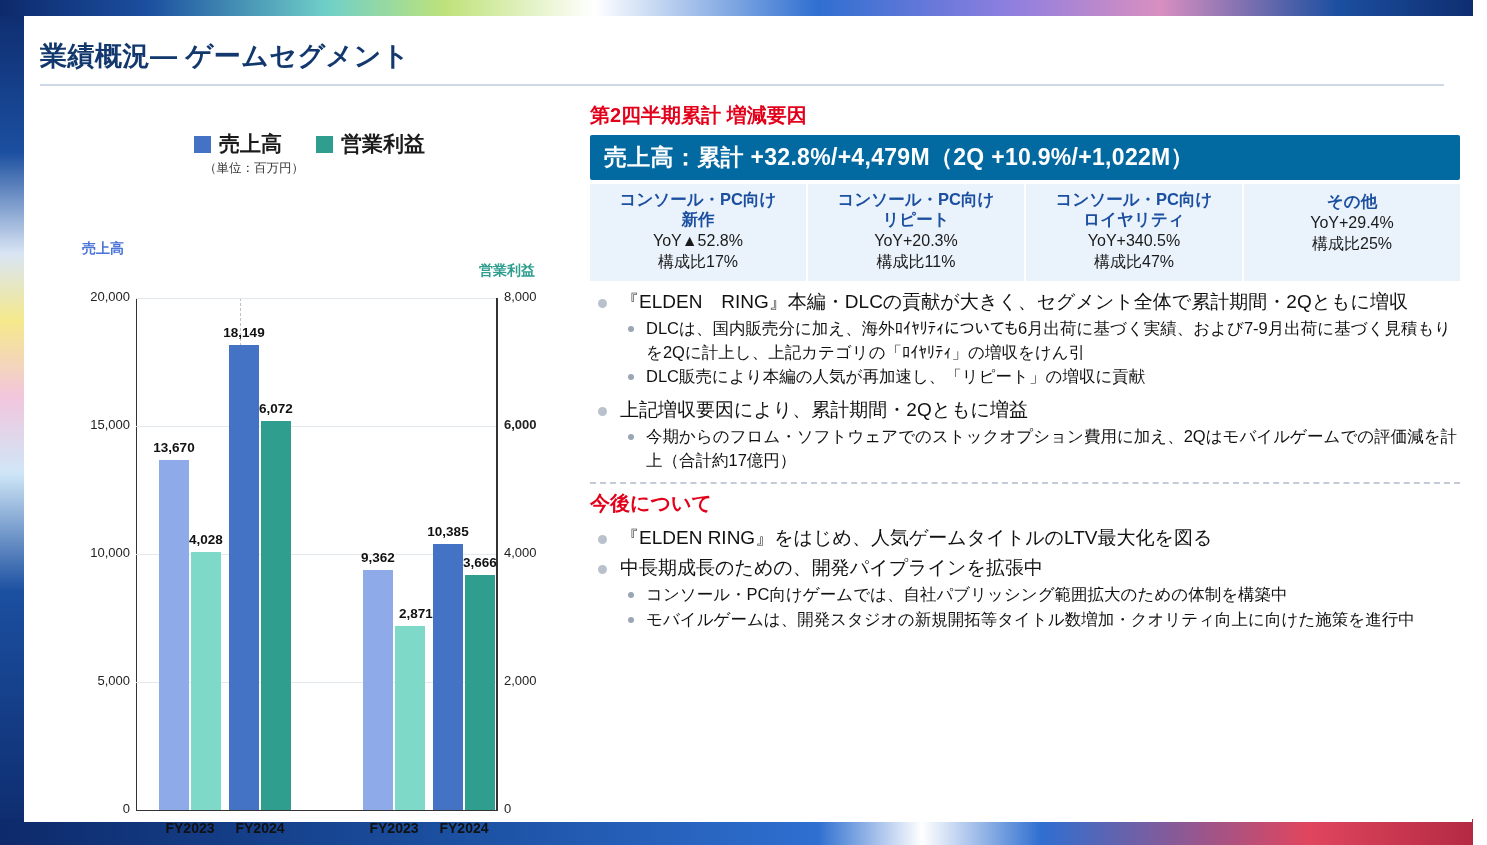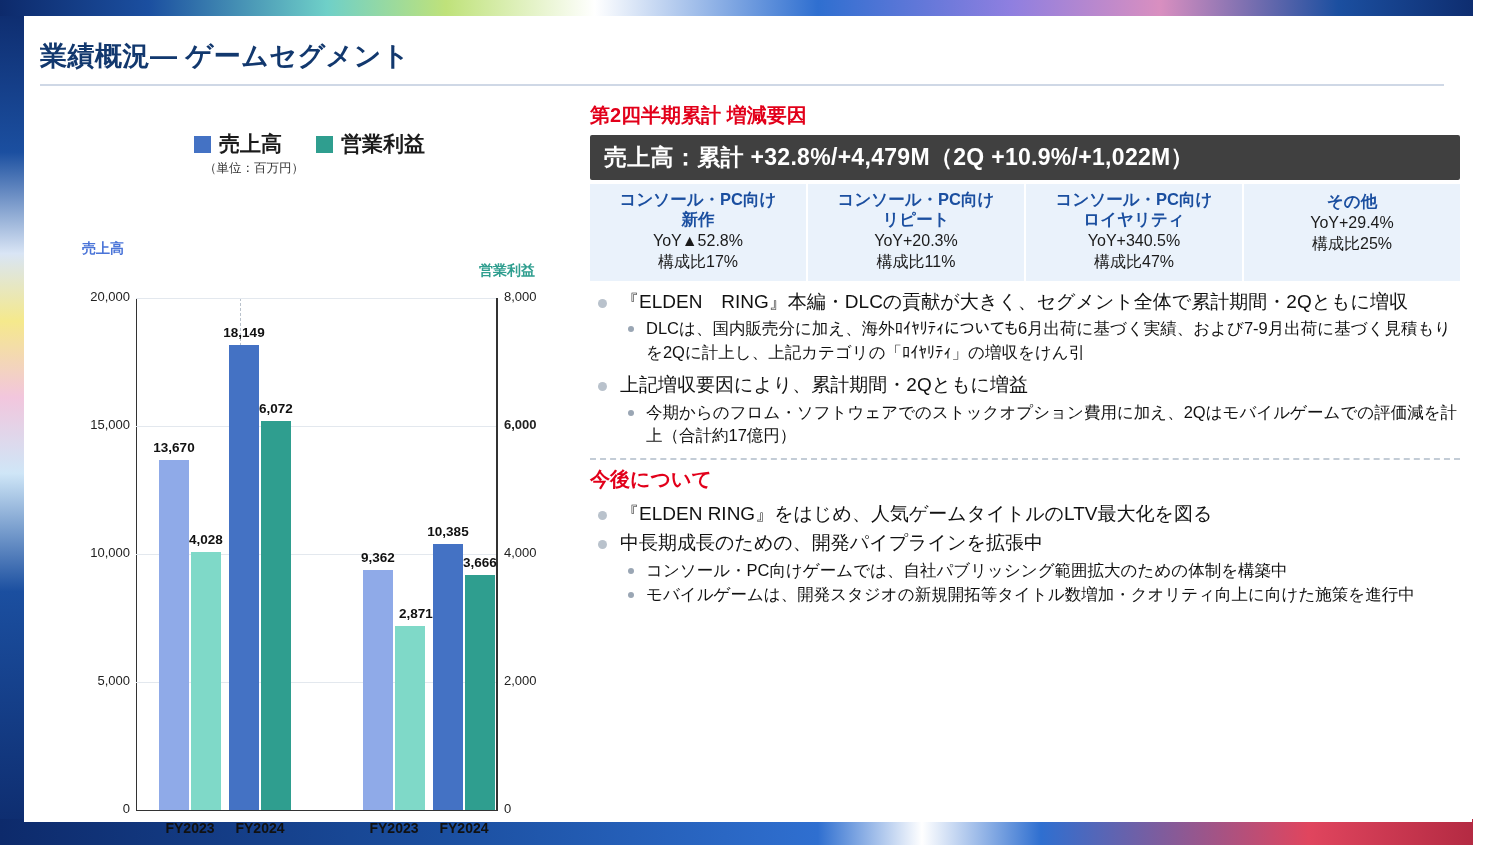--- a/index.html
+++ b/index.html
@@ -40,21 +40,21 @@
   .tickR{position:absolute;left:366px;font-size:13px;color:#222;white-space:nowrap;}
   .sep{position:absolute;left:196px;top:186px;width:0;height:512px;border-left:1.5px dashed #b9c2cc;}
   .bar{position:absolute;bottom:0;}
   .bar-val{position:absolute;font-size:13.5px;font-weight:bold;color:#111;white-space:nowrap;text-align:center;}
   .grp-label{position:absolute;font-size:14px;font-weight:bold;color:#111;white-space:nowrap;}
 
   
   #right{position:absolute;left:566px;top:86px;width:870px;height:716px;}
   .sec-head{font-size:20px;font-weight:bold;color:#e2001a;margin-bottom:6px;}
   .band{color:#fff;font-size:23px;font-weight:bold;padding:7px 14px;border-radius:2px;letter-spacing:.3px;}
-  .band.blue{background:#404040;}
+  .band.blue{background:#0369a1;}
   .band.green{background:#2f9e8f;}
   .cat-table{display:flex;margin-top:4px;}
   .cat{flex:1;background:#eaf2fb;border-right:2px solid #ffffff;text-align:center;padding:6px 2px 8px;}
   .cat:last-child{border-right:none;}
   .cat-title{color:#1b4fa0;font-weight:bold;font-size:16.5px;line-height:1.2;}
   .cat-line{font-size:16px;color:#1b1b1b;line-height:1.35;}
   ul.l1{list-style:none;margin:8px 0 0;padding:0;}
   ul.l1>li{position:relative;padding-left:30px;font-size:19px;color:#111;line-height:1.4;margin-bottom:3px;}
   ul.l1>li::before{content:"";position:absolute;left:8px;top:10px;width:9px;height:9px;border-radius:50%;background:#b9c2cc;}
   ul.l2{list-style:none;margin:2px 0 0;padding:0;}
@@ -175,20 +175,21 @@
         <div class="cat-line">YoY+29.4%</div>
         <div class="cat-line">構成比25%</div>
       </div>
     </div>
 
     <ul class="l1">
       <li>
         <span>『ELDEN　RING』本編・DLCの貢献が大きく、セグメント全体で累計期間・2Qともに増収</span>
         <ul class="l2">
           <li><span>DLCは、国内販売分に加え、海外ﾛｲﾔﾘﾃｨについても6月出荷に基づく実績、および7-9月出荷に基づく見積もりを2Qに計上し、上記カテゴリの「ﾛｲﾔﾘﾃｨ」の増収をけん引</span></li>
+          <li><span>DLC販売により本編の人気が再加速し、「リピート」の増収に貢献</span></li>
         </ul>
       </li>
     </ul>
 
 
     <ul class="l1">
       <li>
         <span>上記増収要因により、累計期間・2Qともに増益</span>
         <ul class="l2">
           <li><span>今期からのフロム・ソフトウェアでのストックオプション費用に加え、2Qはモバイルゲームでの評価減を計上（合計約17億円）</span></li>

